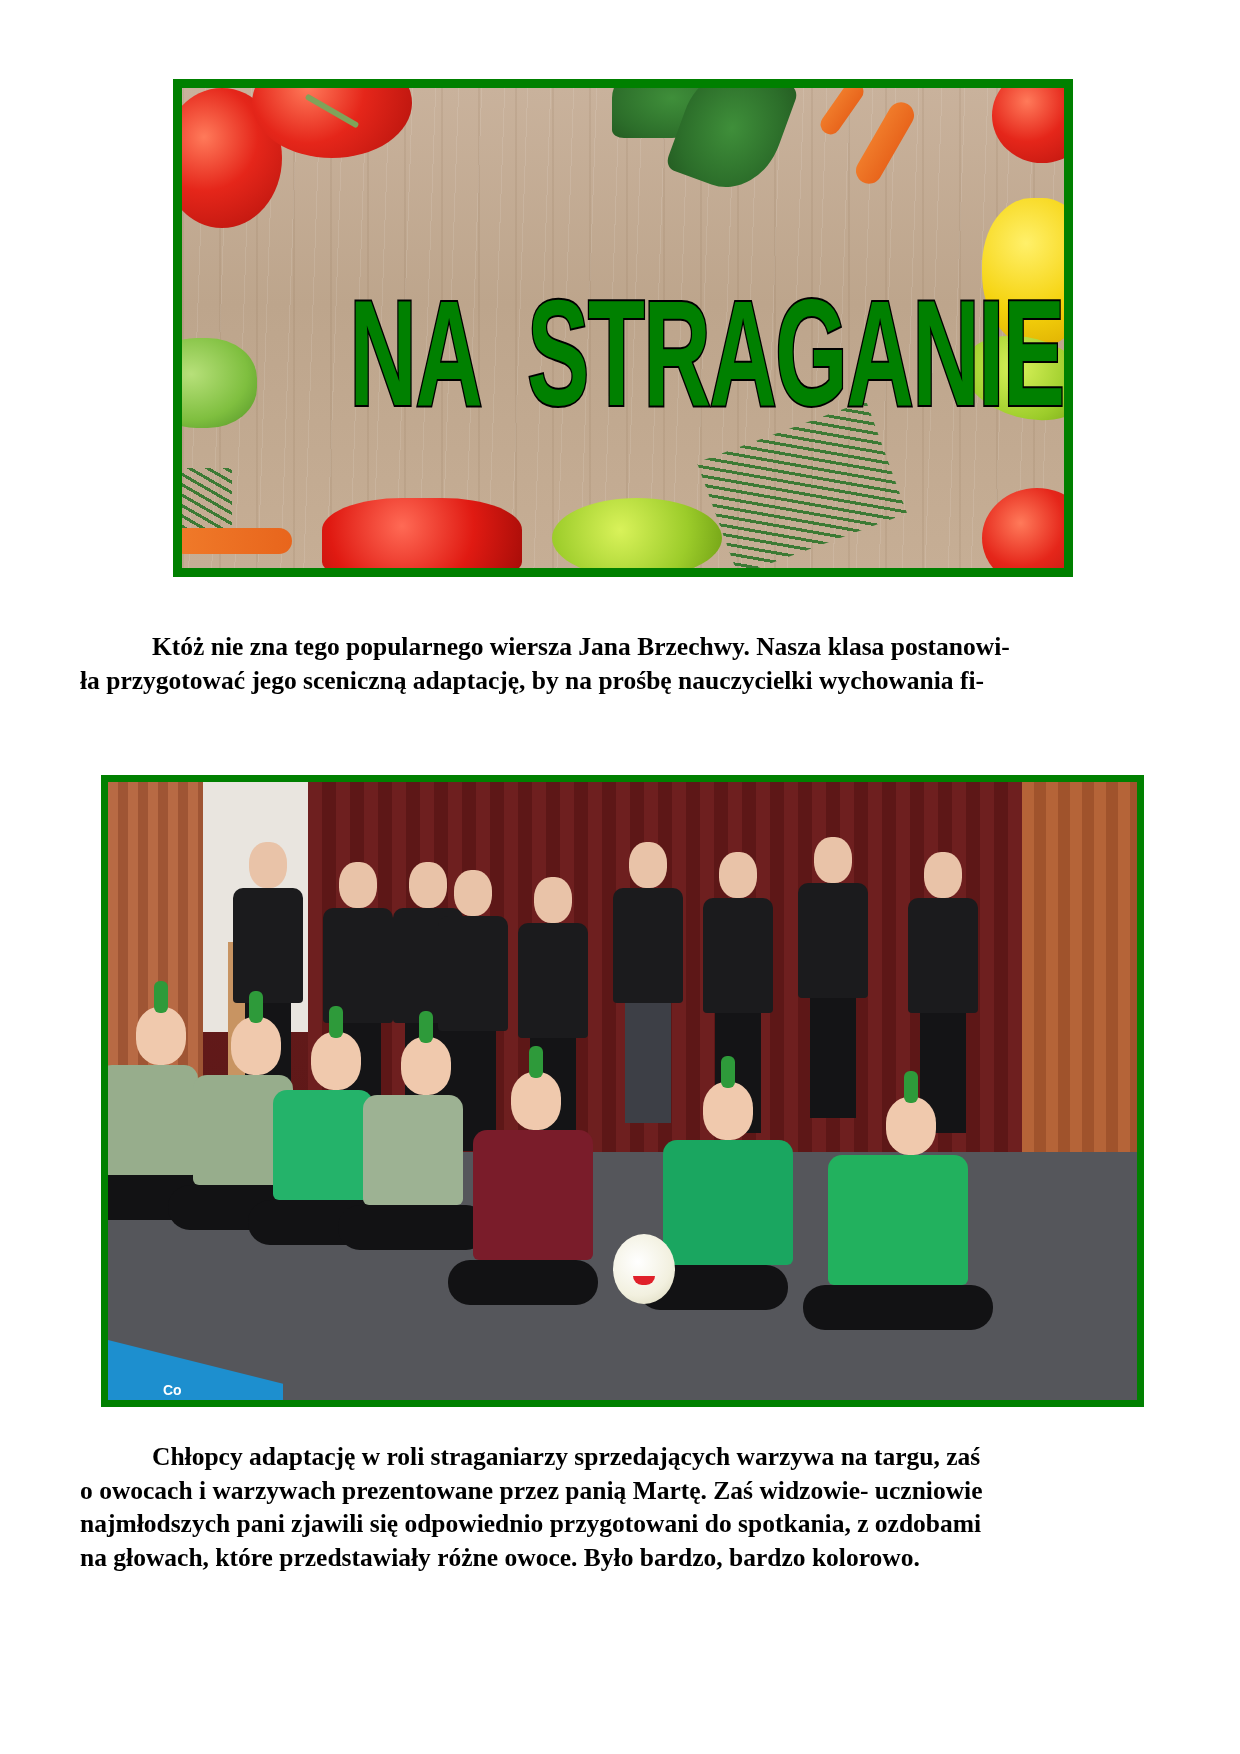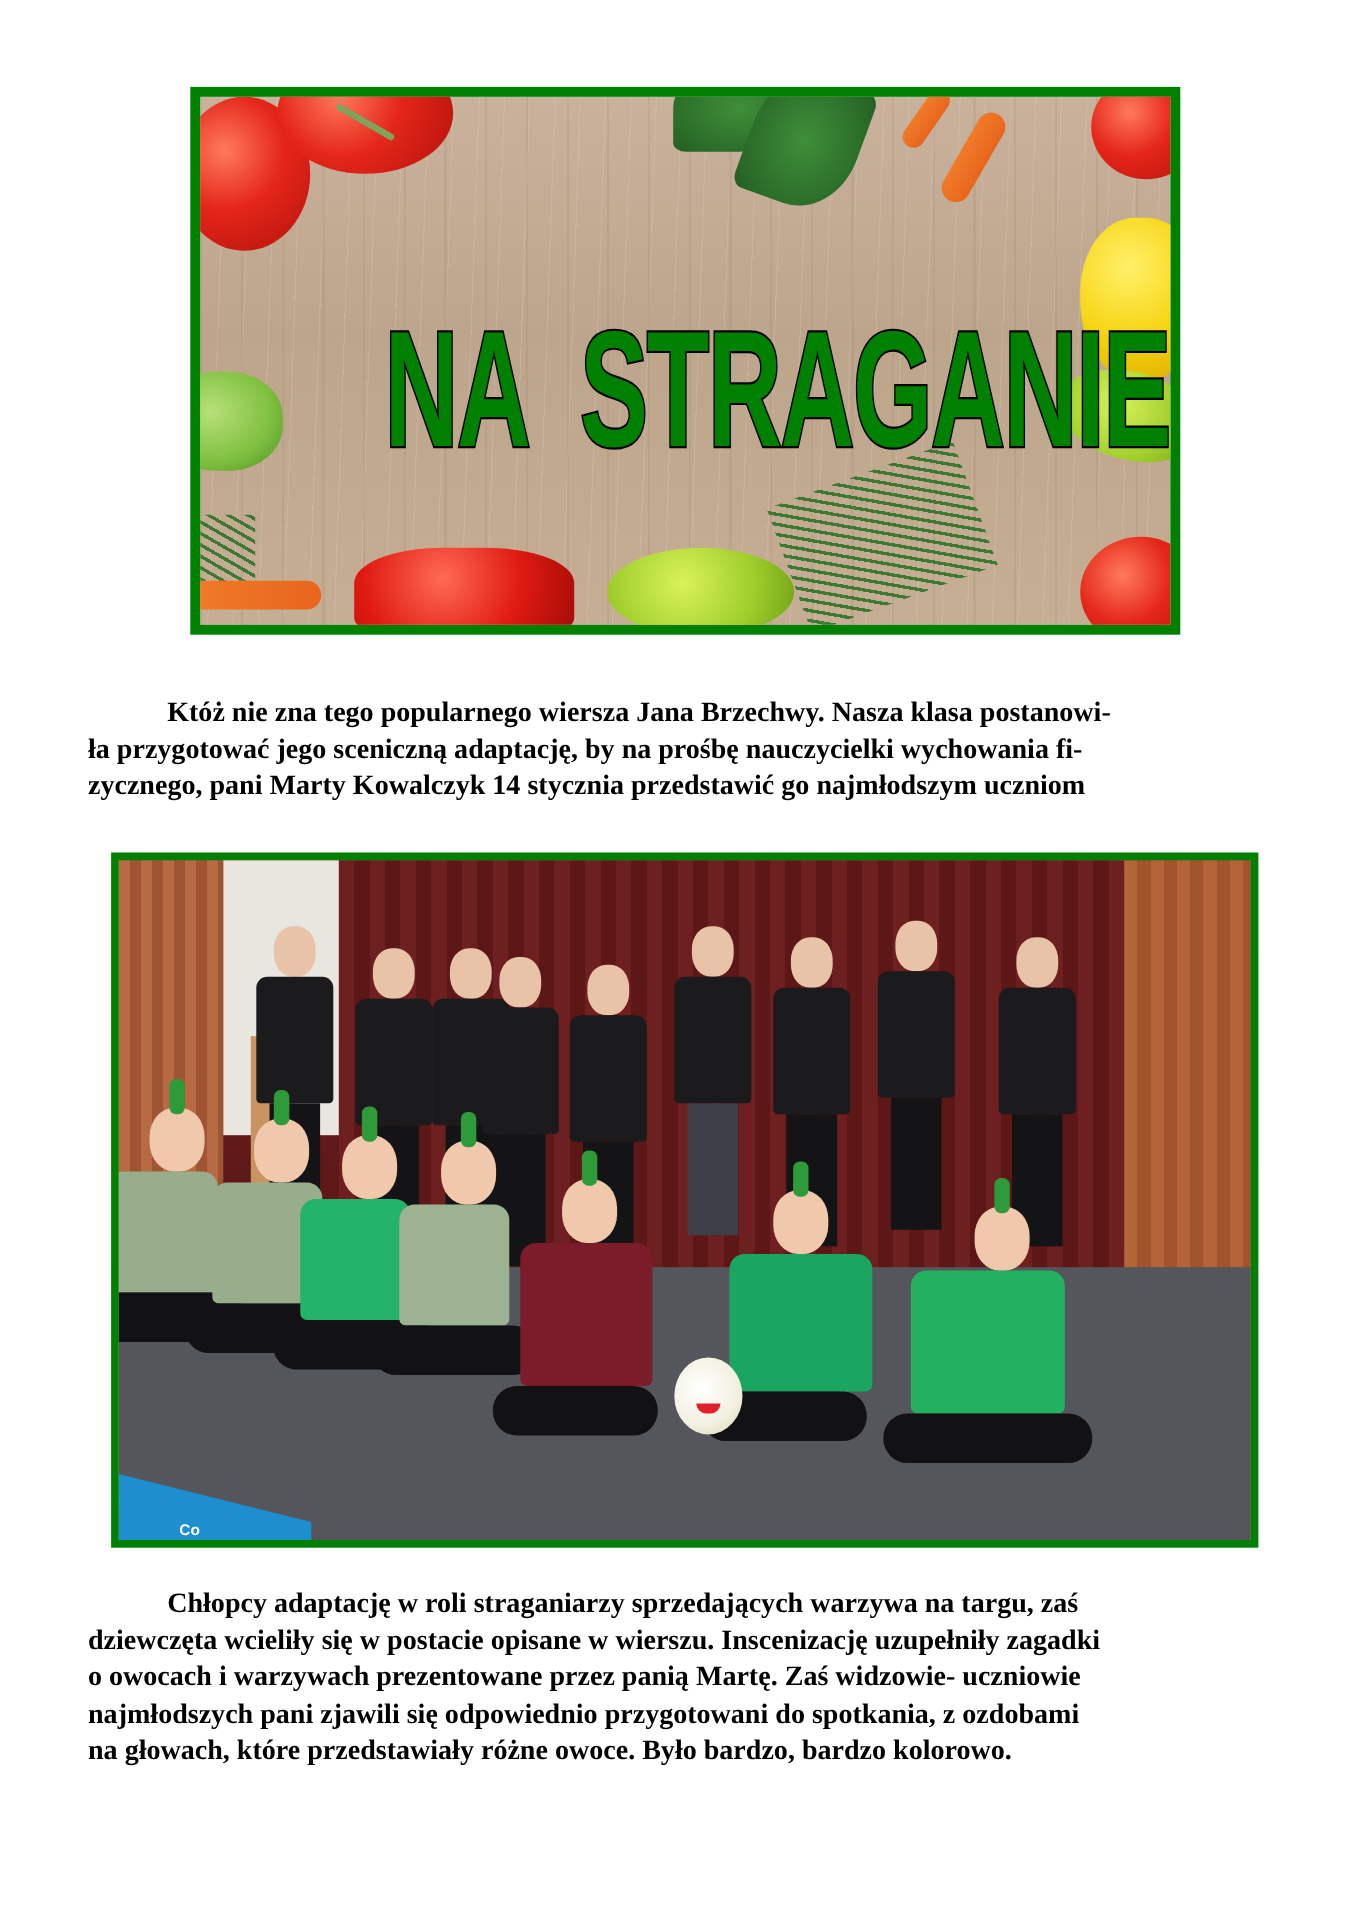--- a/index.html
+++ b/index.html
@@ -89,21 +89,20 @@
   <div class="veg pepper-g" style="left:370px; top:410px; width:170px; height:80px;"></div>
   <div class="herb" style="position:absolute; left:530px; top:340px; width:180px; height:120px; transform:rotate(-20deg);"></div>
   <div class="veg tomato" style="left:800px; top:400px; width:110px; height:100px;"></div>
 
   <div class="banner-title">NA  STRAGANIE</div>
 </div>
 
 <p class="para" id="para1">
   <span class="line indent">Któż nie zna tego popularnego wiersza Jana Brzechwy. Nasza klasa postanowi-</span>
   <span class="line">ła przygotować jego sceniczną adaptację, by na prośbę nauczycielki wychowania fi-</span>
-  <span class="line">zycznego, pani Marty Kowalczyk 14 stycznia przedstawić go najmłodszym uczniom</span>
 </p>
 
 <div class="photo">
   <div class="backdrop"></div>
   <div class="curtain-l"></div>
   <div class="wall"></div>
   <div class="panel"></div>
   <div class="curtain-r"></div>
   <div class="floor"></div>
 
@@ -189,17 +188,16 @@
       <div class="lap" style="width:190px;"></div>
     </div>
 
   <div class="onion"></div>
   <div class="box"></div>
   <span class="box-label">Co</span>
 </div>
 
 <p class="para" id="para2">
   <span class="line indent">Chłopcy adaptację w roli straganiarzy sprzedających warzywa na targu, zaś</span>
-  <span class="line">dziewczęta wcieliły się w postacie opisane w wierszu. Inscenizację uzupełniły zagadki</span>
   <span class="line">o owocach i warzywach prezentowane przez panią Martę. Zaś widzowie- uczniowie</span>
   <span class="line">najmłodszych pani zjawili się odpowiednio przygotowani do spotkania, z ozdobami</span>
   <span class="line">na głowach, które przedstawiały różne owoce. Było bardzo, bardzo kolorowo.</span>
 </p>
 
 </body></html>

